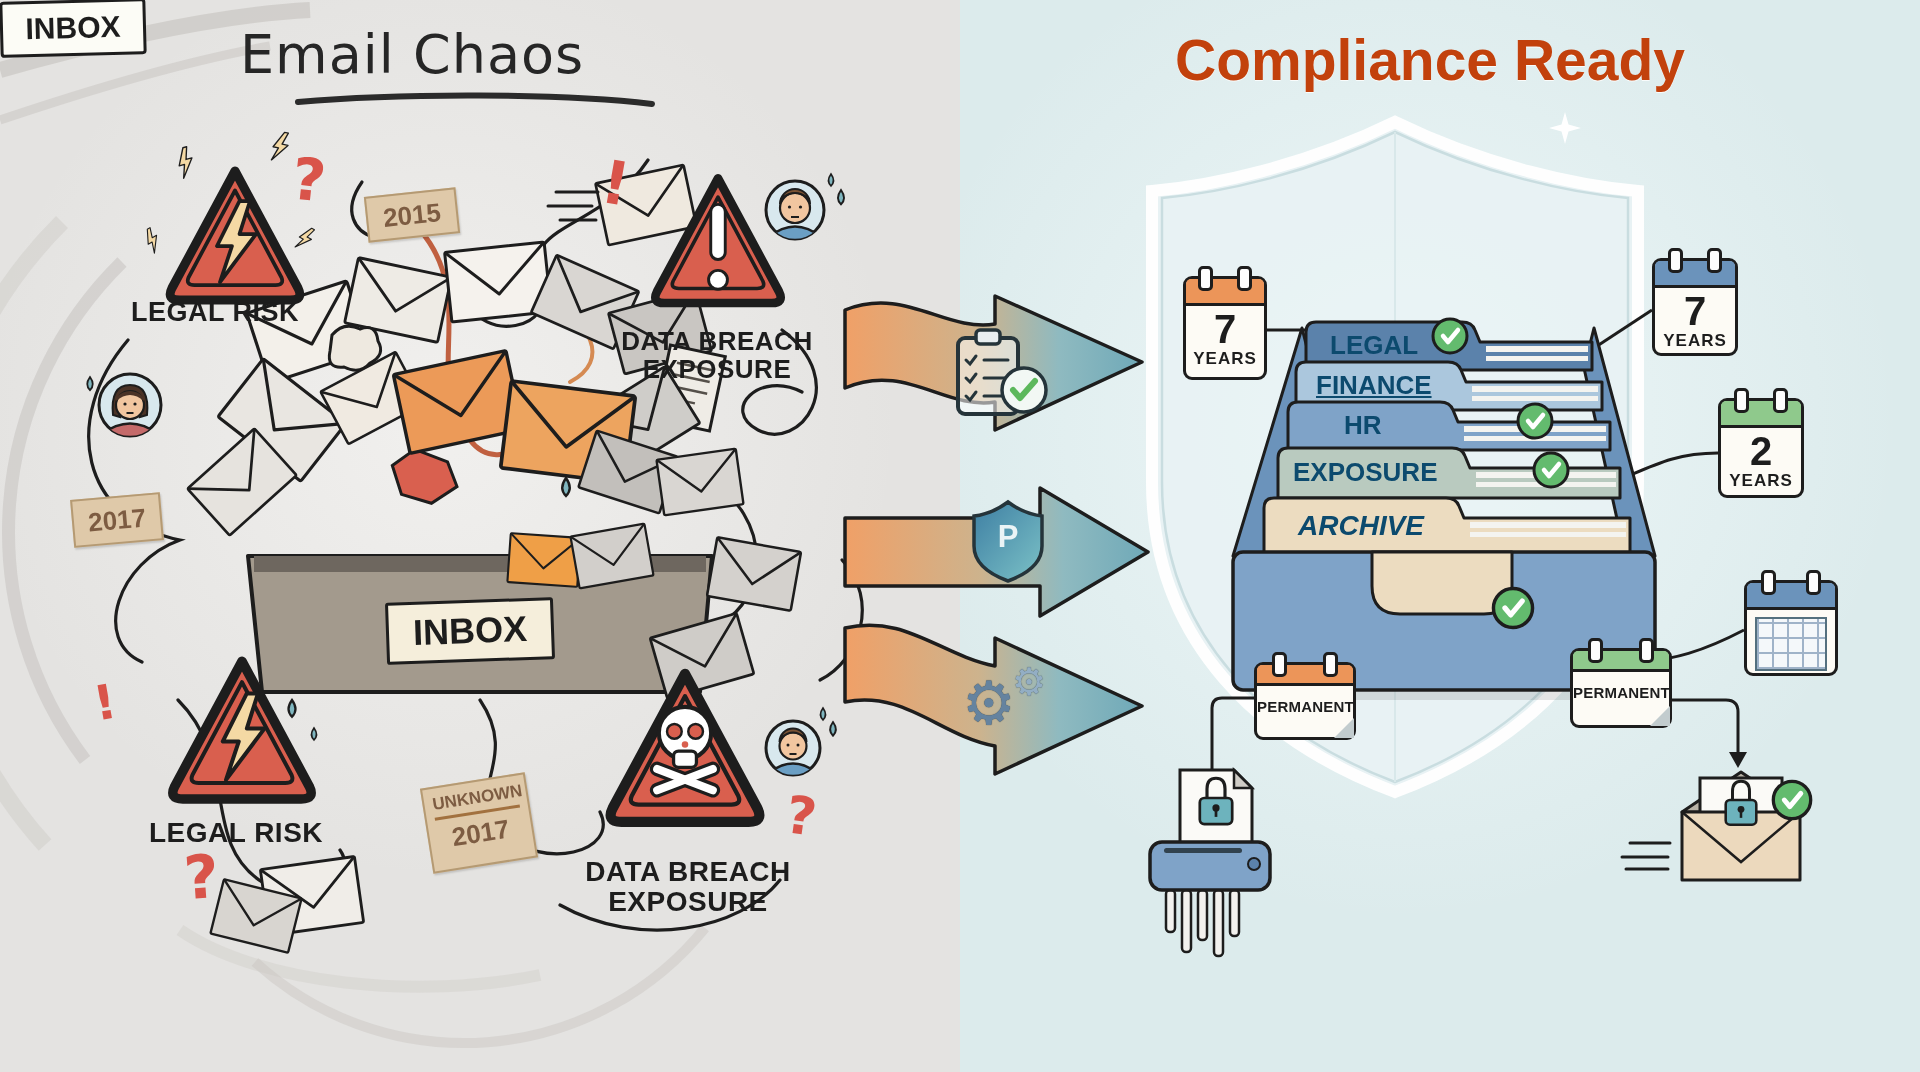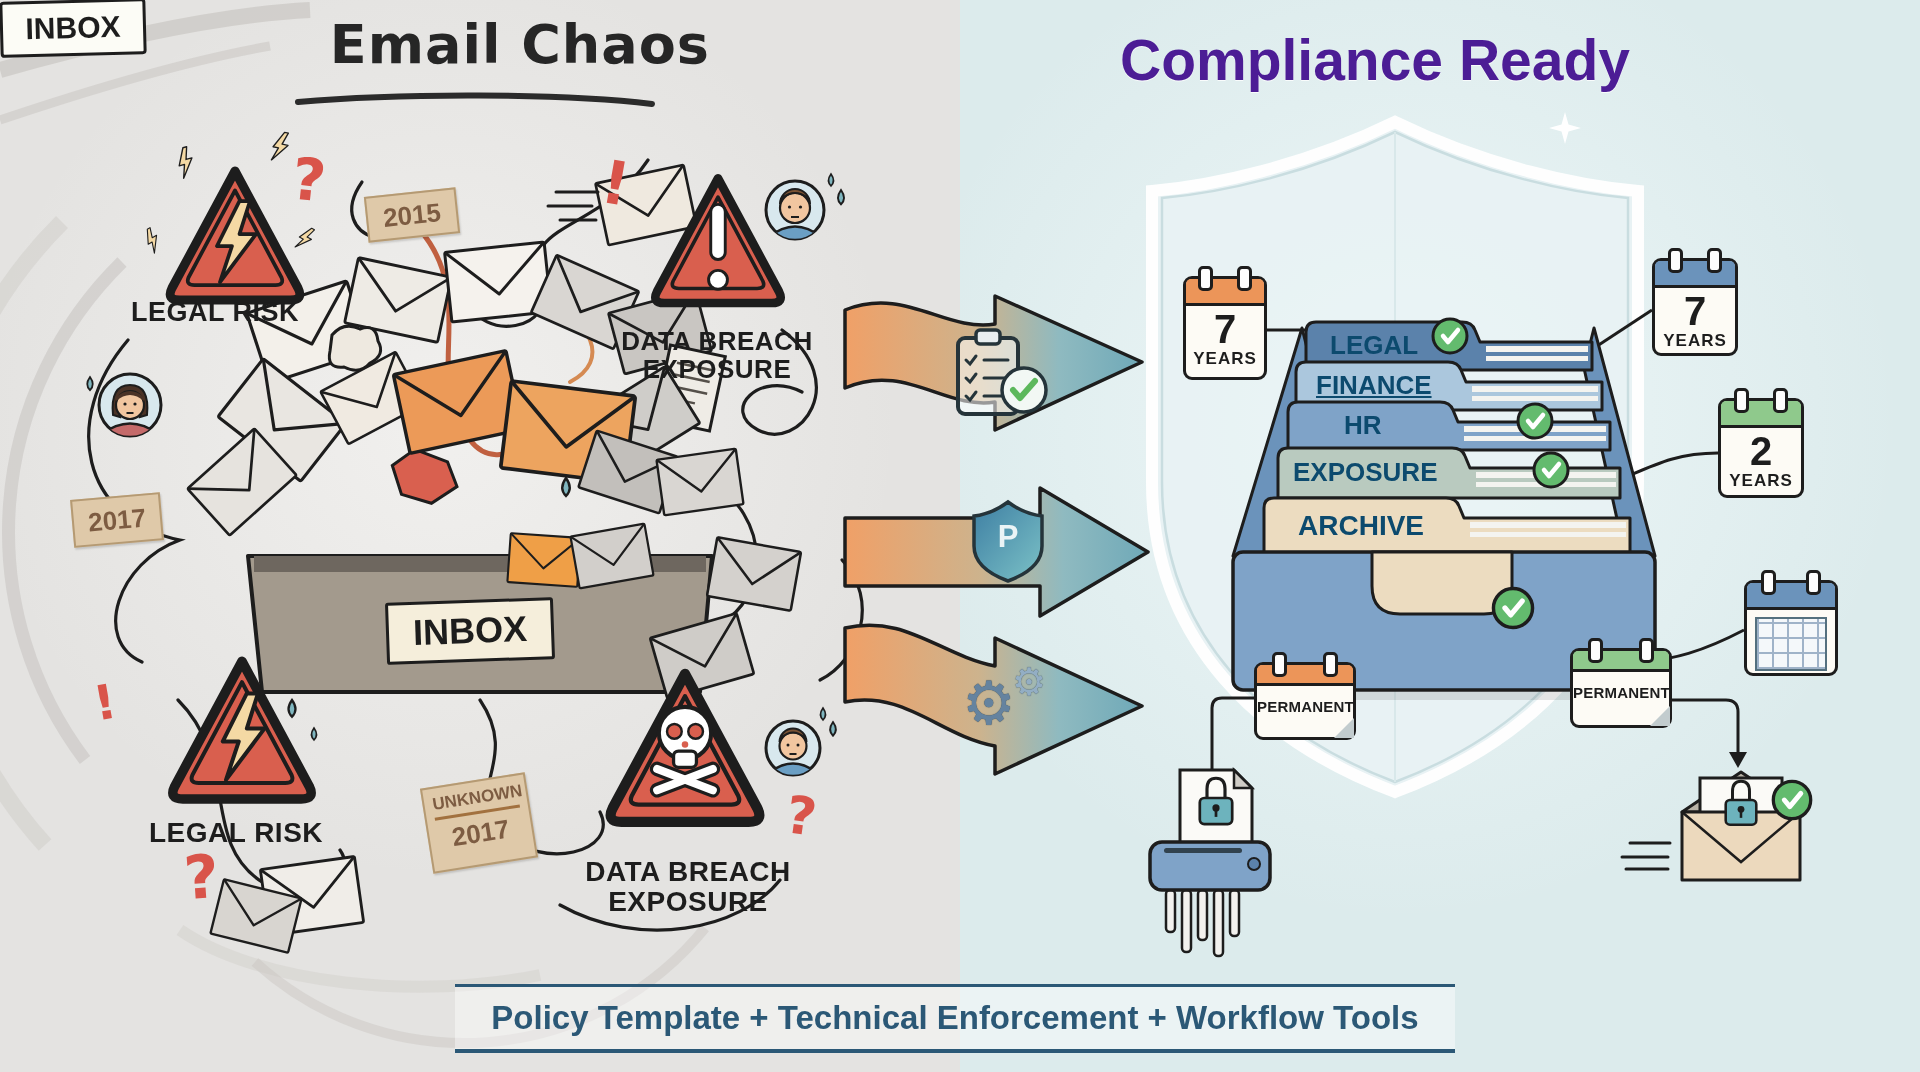--- a/index.html
+++ b/index.html
@@ -5,23 +5,23 @@
   html,body{margin:0;padding:0;background:#888;}
   #canvas{position:relative;width:1920px;height:1072px;overflow:hidden;
     font-family:"Liberation Sans",sans-serif;background:#e4e3e1;}
   .half{position:absolute;top:0;height:1072px;}
   #left-bg{left:0;width:960px;background:
     radial-gradient(circle at 440px 420px, #f1f0ee 0%, rgba(241,240,238,0) 55%),#e4e3e1;}
   #right-bg{left:960px;width:960px;background:
     radial-gradient(circle at 440px 420px, #eef7f8 0%, rgba(238,247,248,0) 60%),#dcebec;}
   svg{position:absolute;left:0;top:0;}
   .txt{position:absolute;color:#1d1d1d;font-weight:bold;line-height:1.08;}
-  #title-left{left:240px;top:16px;width:470px;text-align:right;
-    font-family:"DejaVu Sans",sans-serif;font-weight:bold;font-size:54px;color:#262626;letter-spacing:1px;}
-  #title-right{left:1120px;top:30px;width:620px;text-align:left;font-size:57px;color:#4c1d95;
+  #title-left{left:240px;top:26px;width:470px;text-align:left;
+    font-family:"DejaVu Sans",sans-serif;font-weight:normal;font-size:54px;color:#262626;letter-spacing:1px;}
+  #title-right{left:1120px;top:30px;width:620px;text-align:center;font-size:57px;color:#c2410c;
     text-shadow:0 1px 0 rgba(255,255,255,.8);}
   .risk-label{font-size:27px;text-align:center;letter-spacing:0.5px;}
   .breach-label{font-size:26px;text-align:center;letter-spacing:0.5px;margin-top:15px;}
   .mark{position:absolute;font-family:"DejaVu Sans",sans-serif;font-weight:bold;color:#d9544a;}
   .stamp{position:absolute;background:#dfc9a9;border:2px solid #b59a73;color:#7d5c42;
     text-align:center;box-shadow:1px 2px 2px rgba(0,0,0,.15);}
   #stamp-2015{left:366px;top:192px;width:88px;height:42px;font-size:26px;font-weight:bold;
     line-height:42px;transform:rotate(-6deg);}
   #stamp-2017{left:72px;top:496px;width:86px;height:44px;font-size:26px;font-weight:bold;
     line-height:44px;transform:rotate(-5deg);}
@@ -411,21 +411,21 @@
   <div id="inbox-chaos" class="txt">INBOX</div>
 
   <span id="shield-p-letter">P</span>
   <span class="gear-glyph" style="left:962px;top:668px;font-size:60px;">⚙</span>
   <span class="gear-glyph" style="left:1012px;top:660px;font-size:38px;color:#93aec4;">⚙</span>
 
   <div class="folder-label" style="left:1330px;top:330px;font-size:26px;">LEGAL</div>
   <div class="folder-label" style="left:1316px;top:370px;font-size:26px;text-decoration:underline;">FINANCE</div>
   <div class="folder-label" style="left:1344px;top:410px;font-size:26px;">HR</div>
   <div class="folder-label" style="left:1293px;top:457px;font-size:26px;">EXPOSURE</div>
-  <div class="folder-label" style="left:1298px;top:510px;font-size:28px;">ARCHIVE</div>
+  <div class="folder-label" style="left:1298px;top:510px;font-size:28px;font-style:italic;">ARCHIVE</div>
   <div id="inbox-ready">INBOX</div>
 
   <div class="cal" style="left:1183px;top:276px;width:84px;height:104px;">
     <div class="hd" style="background:#ec9559;"></div>
     <span class="ring r1"></span>
       <span class="ring r2"></span>
     <div class="cal-val">7</div>
     <div class="cal-unit">YEARS</div>
   </div>
   <div class="cal" style="left:1652px;top:258px;width:86px;height:98px;">
@@ -454,16 +454,13 @@
       <span class="ring r2"></span>
     <div class="cal-perm-label">PERMANENT</div>
   </div>
   <div class="cal fold" style="left:1570px;top:648px;width:102px;height:80px;">
     <div class="hd" style="height:18px;background:#8fc98c;"></div>
     <span class="ring r1"></span>
       <span class="ring r2"></span>
     <div class="cal-perm-label">PERMANENT</div>
   </div>
 
-  <div id="banner">
-    <span>Policy Template + Technical Enforcement + Workflow Tools</span>
-  </div>
 </div>
 
 </body></html>

